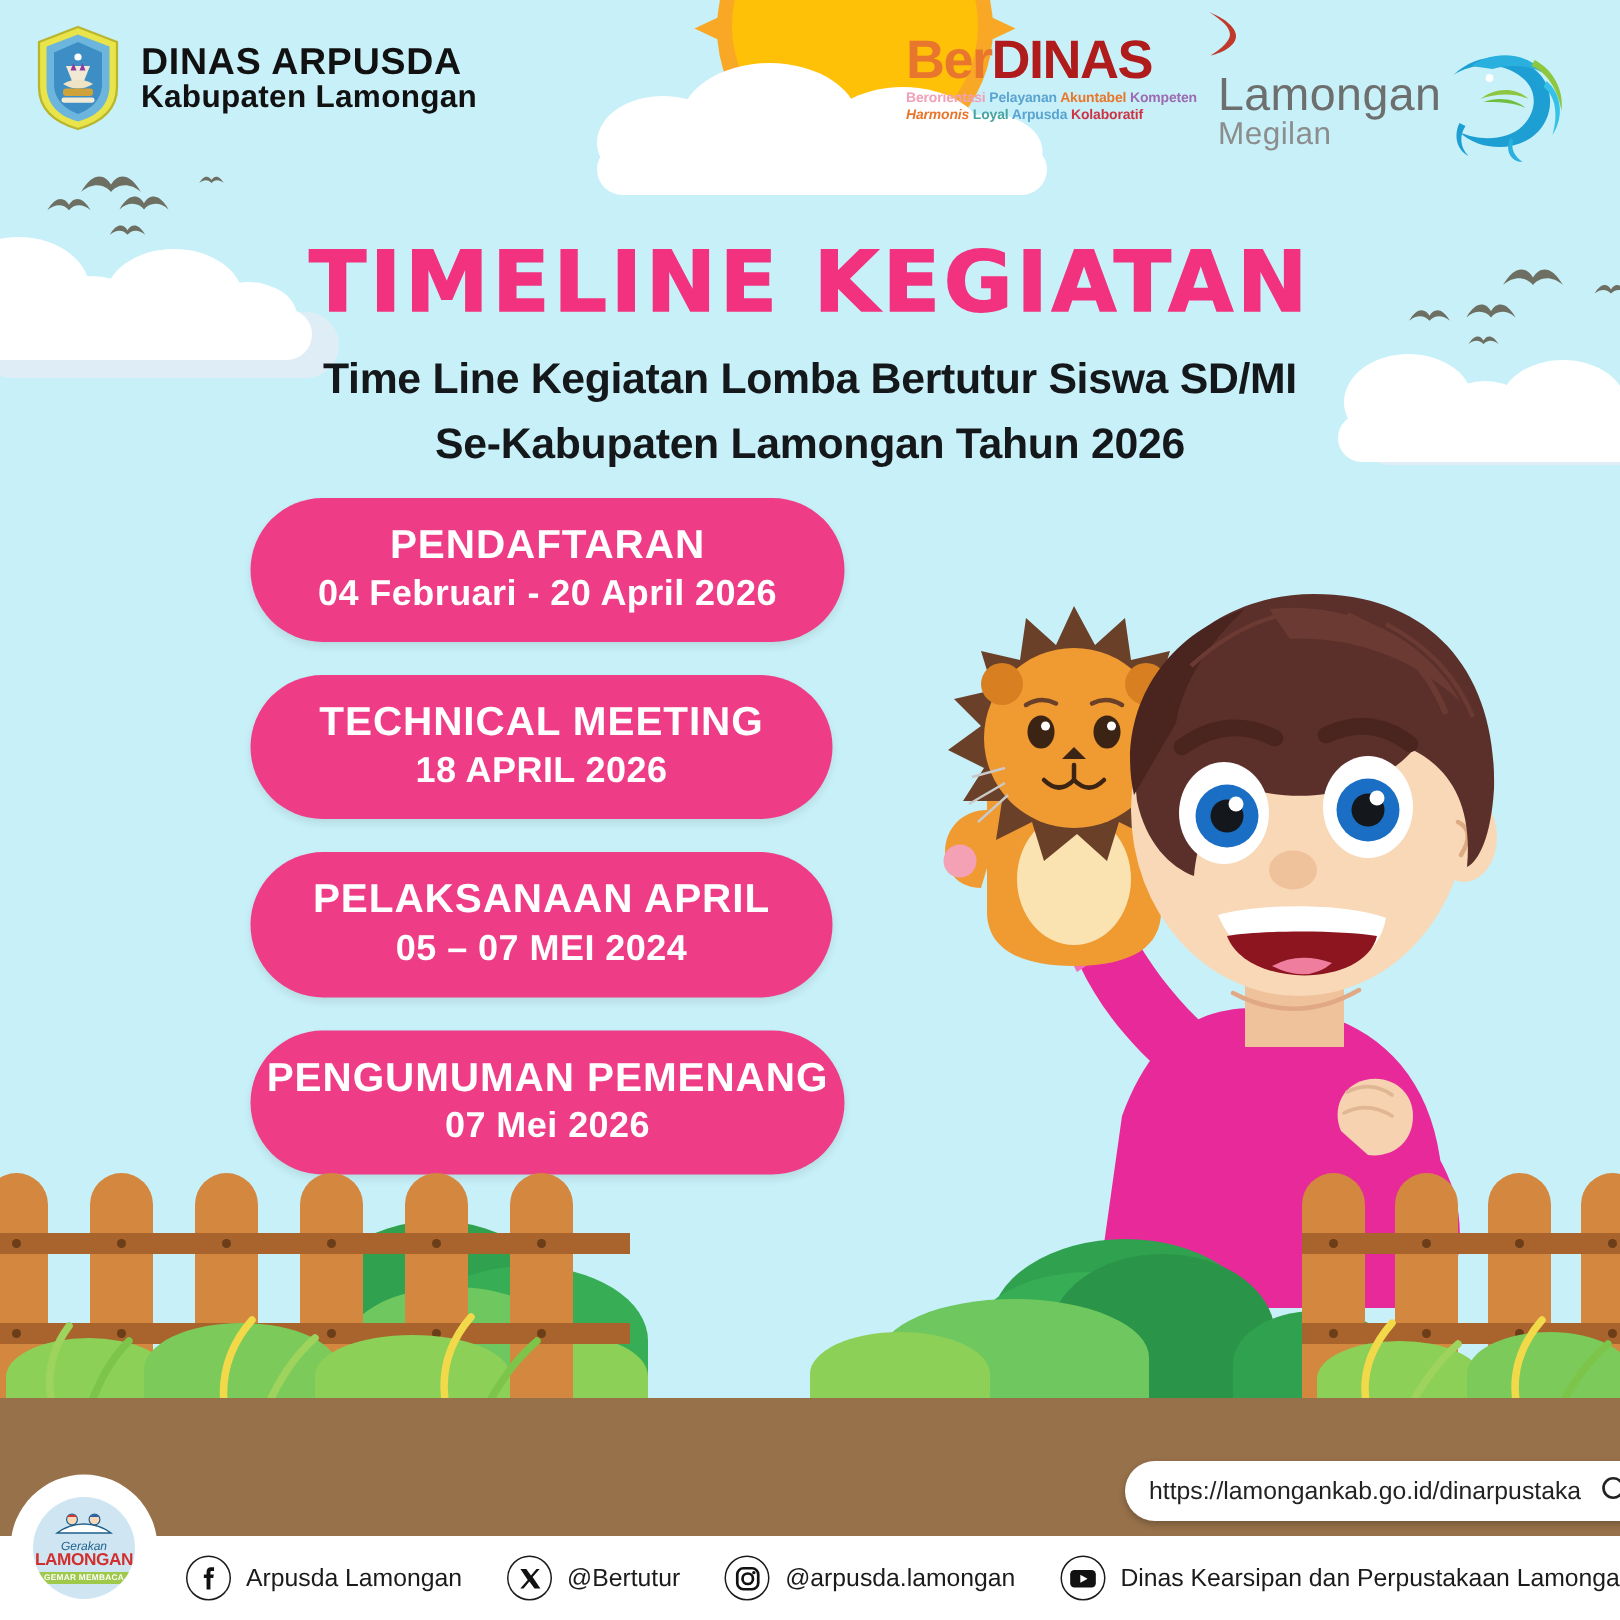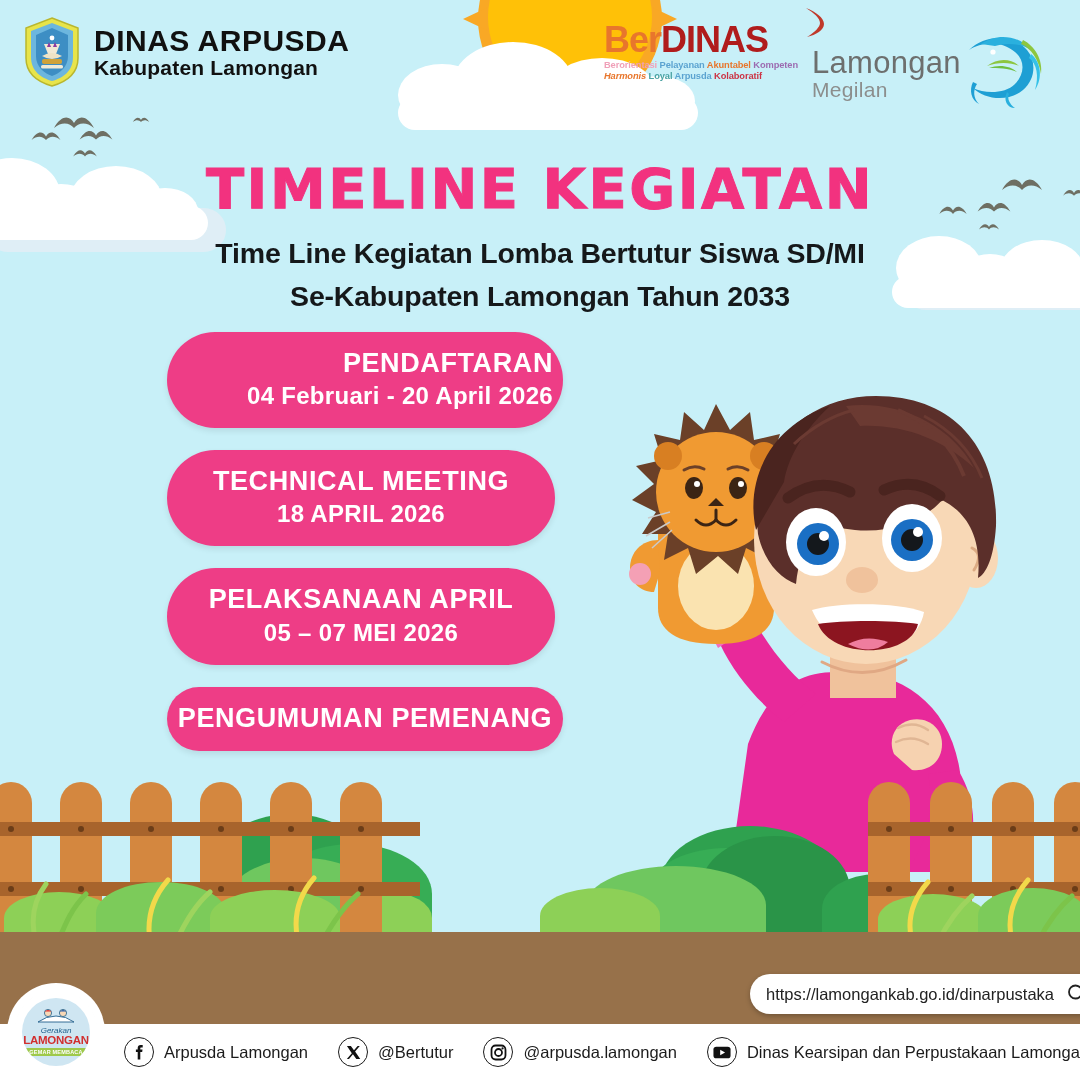--- a/index.html
+++ b/index.html
@@ -32,21 +32,21 @@
   #sun { position:absolute; left:455px; top:-96px; width:230px; height:230px; }
 
   
   #logo-arpusda {
     position:absolute; left:22px; top:16px;
     display:flex; align-items:center; gap:12px;
   }
   #crest { width:60px; height:72px; position:relative; }
   #arpusda-text { line-height:1.02; }
   #arpusda-text .l1 {
-    font-size:30px; font-weight:bold; color:#111; letter-spacing:.5px;
+    font-size:25px; font-weight:bold; color:#111; letter-spacing:.5px;
     white-space:nowrap;
   }
   #arpusda-text .l2 {
     font-size:21px; font-weight:bold; color:#111; letter-spacing:.2px;
     white-space:nowrap;
   }
 
   #logo-berakhlak { position:absolute; left:604px; top:22px; width:210px; }
   #berakhlak-word {
     font-size:36px; font-weight:bold; color:#b01c1c; letter-spacing:-1px;
@@ -91,21 +91,21 @@
     background:#ee3d86; border-radius:60px; color:#ffffff;
     text-align:center; padding:16px 10px 18px; margin-bottom:22px;
     box-shadow:0 3px 6px rgba(0,0,0,.09);
   }
   .pill .name {
     font-size:27px; font-weight:bold; letter-spacing:.6px; line-height:1.12;
   }
   .pill .date {
     font-size:24px; font-weight:bold; letter-spacing:.3px; margin-top:4px;
   }
-  .pill.p1 { width:396px;text-align:right; }
+  .pill.p1 { width:396px; }
   .pill.p2 { width:388px; }
   .pill.p3 { width:388px; }
   .pill.p4 { width:396px; }
 
   
   #ground {
     position:absolute; left:0; bottom:0; width:1080px; height:148px;
     background:#97714a;
   }
   .fence { position:absolute; bottom:138px; }
@@ -341,38 +341,39 @@
         <circle cx="42" cy="32" r="2.6" fill="#ffffff"></circle>
         <path d="M22 62 C18 70 20 80 28 84 C22 78 22 70 26 64 Z" fill="#1e9fd4"></path>
         <path d="M56 72 C52 80 56 88 64 88 C58 84 56 78 58 74 Z" fill="#2ab0de"></path>
       </svg>
     </div>
   </div>
 
   <div id="title-main">TIMELINE KEGIATAN</div>
   <div id="subtitle">
     <div>Time Line Kegiatan Lomba Bertutur Siswa SD/MI</div>
-    <div>Se-Kabupaten Lamongan Tahun 2033</div>
+    <div>Se-Kabupaten Lamongan Tahun 2026</div>
   </div>
 
   <div id="timeline">
     <div class="pill p1">
       <div class="name">PENDAFTARAN</div>
       <div class="date">04 Februari - 20 April 2026</div>
     </div>
     <div class="pill p2">
       <div class="name">TECHNICAL MEETING</div>
       <div class="date">18 APRIL 2026</div>
     </div>
     <div class="pill p3">
       <div class="name">PELAKSANAAN APRIL</div>
-      <div class="date">05 – 07 MEI 2026</div>
+      <div class="date">05 – 07 MEI 2024</div>
     </div>
     <div class="pill p4">
       <div class="name">PENGUMUMAN PEMENANG</div>
+      <div class="date">07 Mei 2026</div>
     </div>
   </div>
 
   <div id="boy">
     <svg viewBox="0 0 470 500" width="470" height="500">
 
       <path d="M150 372 C170 318 200 300 238 300 C300 296 352 330 362 400 L372 500 L132 500 Z" fill="#e8299a"></path>
 
       <path d="M186 350 C160 330 136 302 122 272 L156 248 C172 278 196 306 218 322 Z" fill="#e8299a"></path>
       <path d="M120 276 C112 262 110 250 112 240 L152 232 C152 242 152 244 156 252 Z" fill="#f26fbb"></path>

